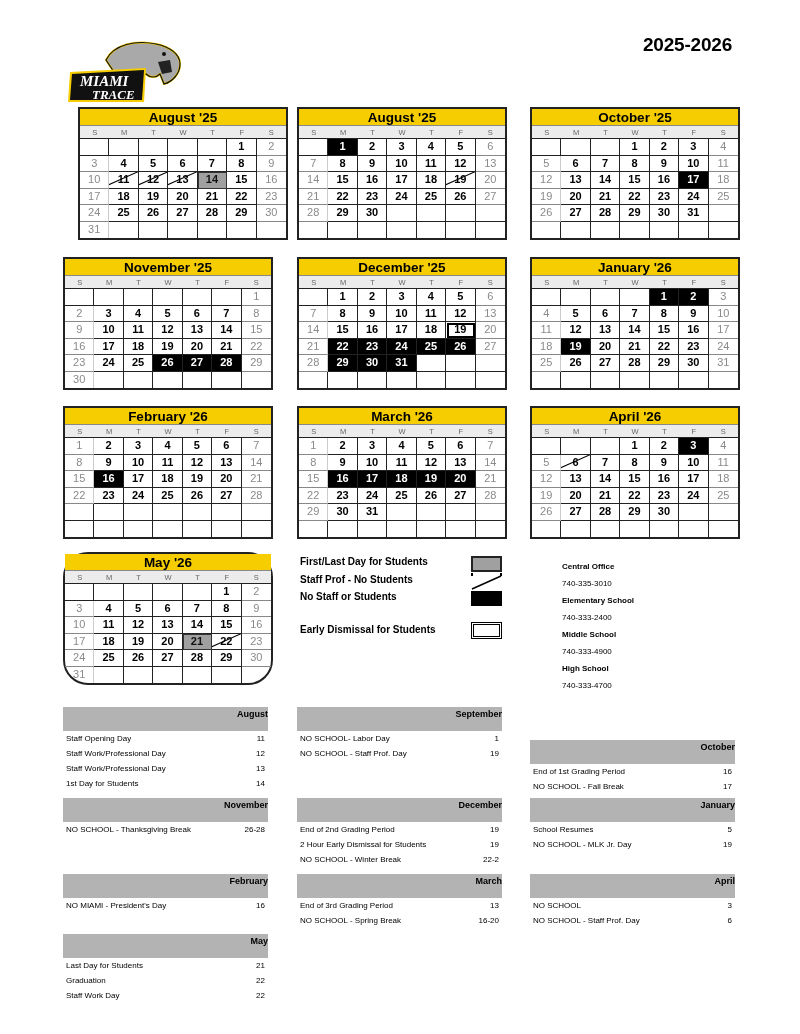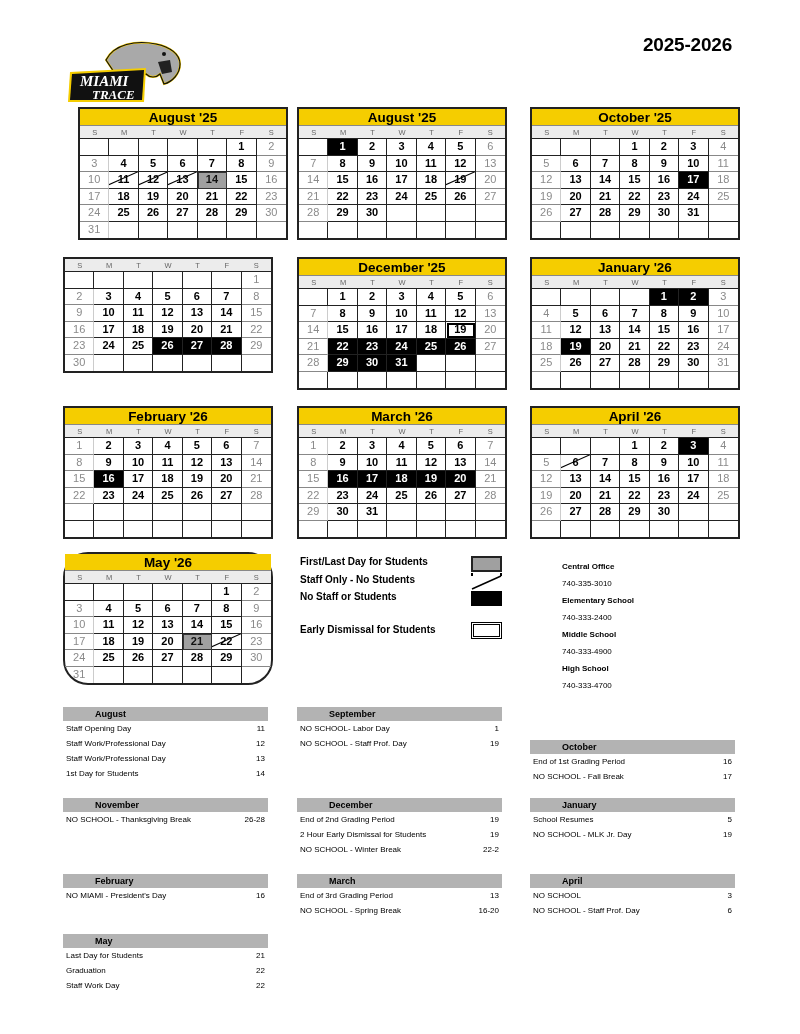--- a/index.html
+++ b/index.html
@@ -29,21 +29,21 @@
   .legend .sw { position: absolute; left: 171px; width: 31px; }
   .sw-gray { height: 16px; background: #a0a0a0; border: 2px solid #222; }
   .sw-staff { height: 18px; }
   .sw-black { height: 15px; background: #000; }
   .sw-early { height: 17px; border: 3px double #000; background: #fff; }
 
   .contacts { position: absolute; left: 562px; top: 558px; font-size: 8px; line-height: 17px; }
   .contacts .lbl { font-weight: bold; }
 
   .evt { position: absolute; width: 204px; font-size: 8px; }
-  .evt .ehead { height: 14px; background: #b3b3b3; text-align: left; font-weight: bold; font-size: 9px; line-height: 15px; padding-left: 32px; }
+  .evt .ehead { height: 24px; background: #b3b3b3; text-align: right; font-weight: bold; font-size: 9px; line-height: 15px; padding-left: 32px; }
   .evt .erow { display: flex; justify-content: space-between; height: 15px; line-height: 15px; padding: 0 3px 0 3px; }
 </style>
 </head>
 <body>
 
 <div class="logo">
   <svg width="118" height="66" viewBox="0 0 118 66">
     <path d="M40 22 C48 6 70 2 90 6 C104 9 114 16 114 26 C114 36 106 44 98 46 L94 36 C90 40 84 40 80 36 C70 40 58 38 48 34 Z" fill="#a9a9a9" stroke="#f5cd00" stroke-width="2"></path>
     <path d="M40 22 C48 6 70 2 90 6 C104 9 114 16 114 26 C114 36 106 44 98 46 L94 36 C90 40 84 40 80 36 C70 40 58 38 48 34 Z" fill="none" stroke="#111" stroke-width="1.2"></path>
     <path d="M92 24 L104 22 L106 34 L96 36 Z" fill="#222"></path>
@@ -222,20 +222,21 @@
         <div class="cell" style="border-bottom: none;"></div>
         <div class="cell" style="border-bottom: none;"></div>
         <div class="cell" style="border-bottom: none;"></div>
         <div class="cell" style="border-bottom: none;"></div>
         <div class="cell" style="border-bottom: none;"></div>
         <div class="cell" style="border-bottom: none;"></div>
         <div class="cell" style="border-bottom: none;"></div>
       </div>
     </div>
     <div class="cal" style="left: 63px; top: 257px;">
+      <div class="mhead">November '25</div>
       <div class="dow">
         <span>S</span>
         <span>M</span>
         <span>T</span>
         <span>W</span>
         <span>T</span>
         <span>F</span>
         <span>S</span>
       </div>
       <div class="grid">
@@ -618,21 +619,21 @@
         <div class="cell" style="border-bottom: none;"></div>
         <div class="cell" style="border-bottom: none;"></div>
       </div>
     </div>
   </div>
 
 <div class="legend">
   <div class="lrow" style="top:0px">First/Last Day for Students</div>
   <div class="sw sw-gray" style="top:0px"></div>
 
-  <div class="lrow" style="top:18px">Staff Only - No Students</div>
+  <div class="lrow" style="top:18px">Staff Prof - No Students</div>
   <svg class="sw sw-staff" style="top:17px" width="31" height="18">
     <line x1="1" y1="0" x2="1" y2="3" stroke="#000" stroke-width="2"></line>
     <line x1="30" y1="0" x2="30" y2="3" stroke="#000" stroke-width="2"></line>
     <line x1="30" y1="3" x2="1" y2="16" stroke="#000" stroke-width="1.5"></line>
   </svg>
 
   <div class="lrow" style="top:35px">No Staff or Students</div>
   <div class="sw sw-black" style="top:35px"></div>
 
   <div class="lrow" style="top:68px">Early Dismissal for Students</div>

